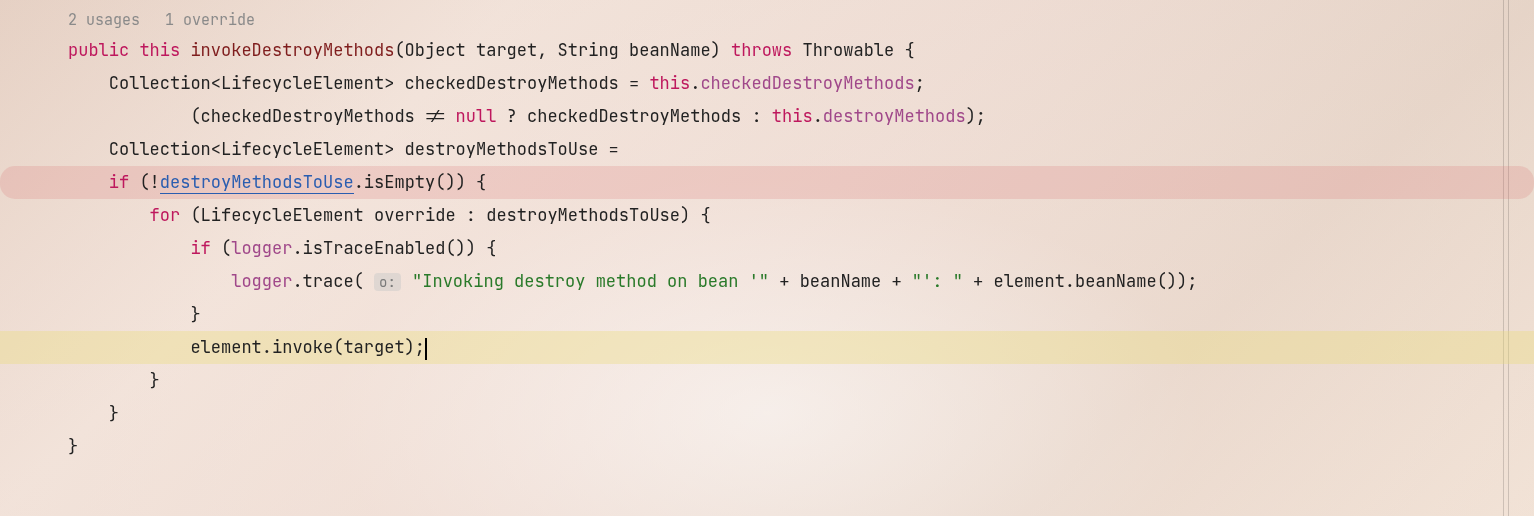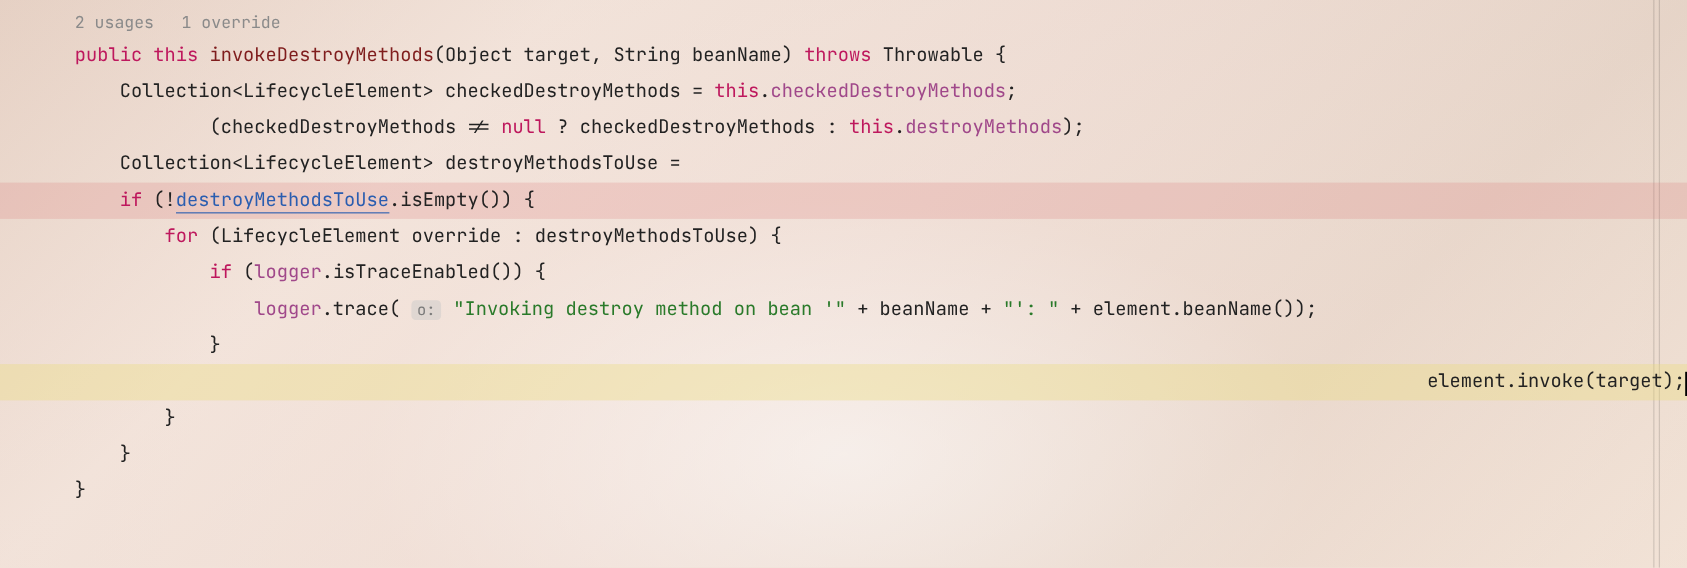--- a/index.html
+++ b/index.html
@@ -47,24 +47,24 @@
     .param-hint {
       background: rgba(200,200,200,0.45);
       color: #7a7a7a;
       border-radius: 4px;
       padding: 0 5px;
       font-size: 14px;
       margin-right: 1px;
     }
     .highlight-red {
       background: rgba(220, 120, 120, 0.22);
+      border-radius: 15px;
     }
     .highlight-yellow {
       background: rgba(235, 220, 120, 0.35);
-      text-align: right;
     }
     .underline-link {
       border-bottom: 1px solid #2a5db0;
       color: #2a5db0;
     }
     .cursor {
       display: inline-block;
       width: 2px;
       height: 22px;
       background: #000;

